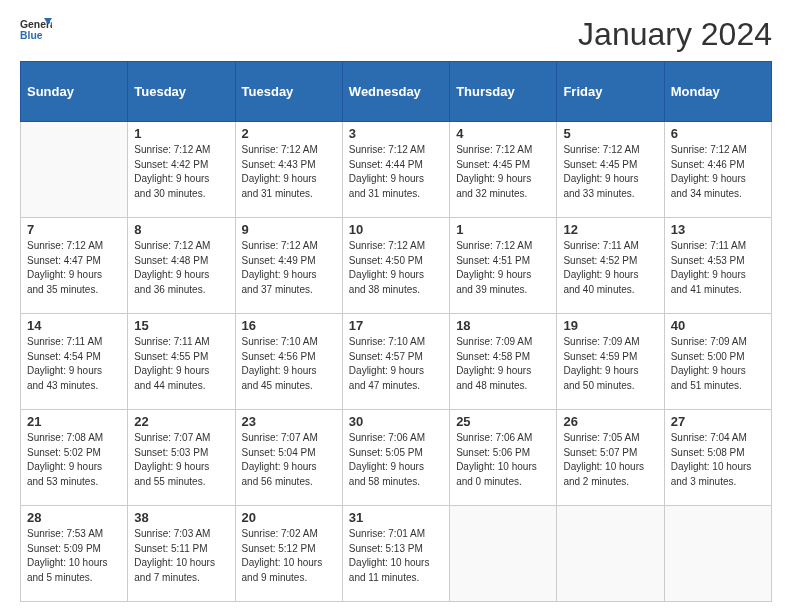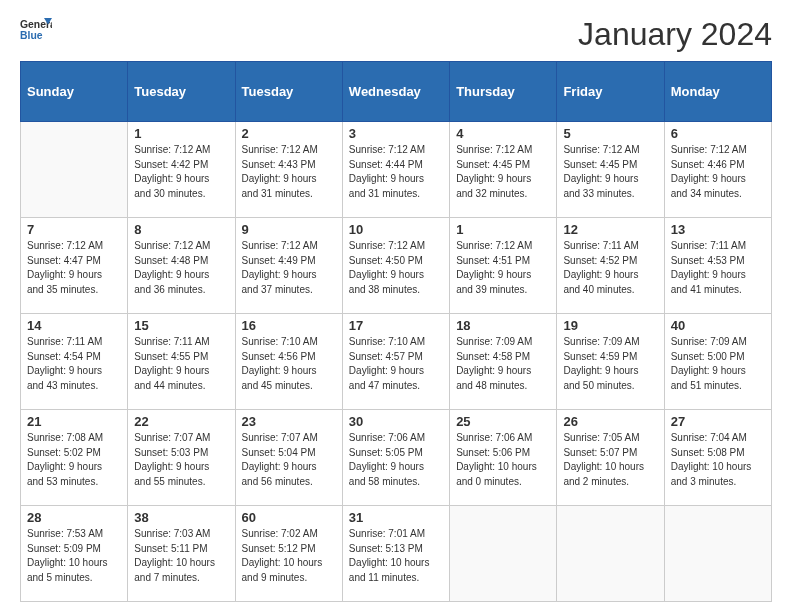--- a/index.html
+++ b/index.html
@@ -319,21 +319,21 @@
 and 5 minutes.</div>
           </td>
           <td>
             <span class="day-number">38</span>
             <div class="day-info">Sunrise: 7:03 AM
 Sunset: 5:11 PM
 Daylight: 10 hours
 and 7 minutes.</div>
           </td>
           <td>
-            <span class="day-number">60</span>
+            <span class="day-number">20</span>
             <div class="day-info">Sunrise: 7:02 AM
 Sunset: 5:12 PM
 Daylight: 10 hours
 and 9 minutes.</div>
           </td>
           <td>
             <span class="day-number">31</span>
             <div class="day-info">Sunrise: 7:01 AM
 Sunset: 5:13 PM
 Daylight: 10 hours

